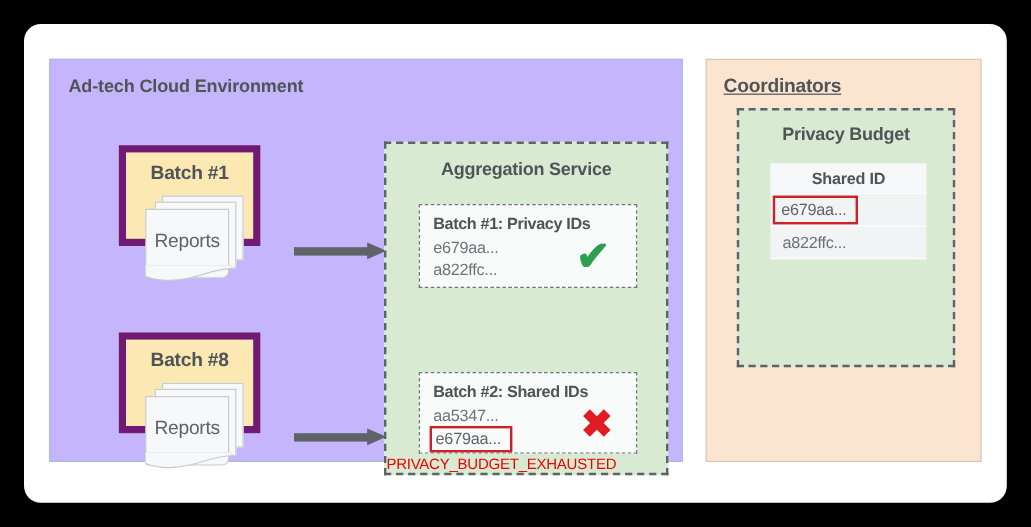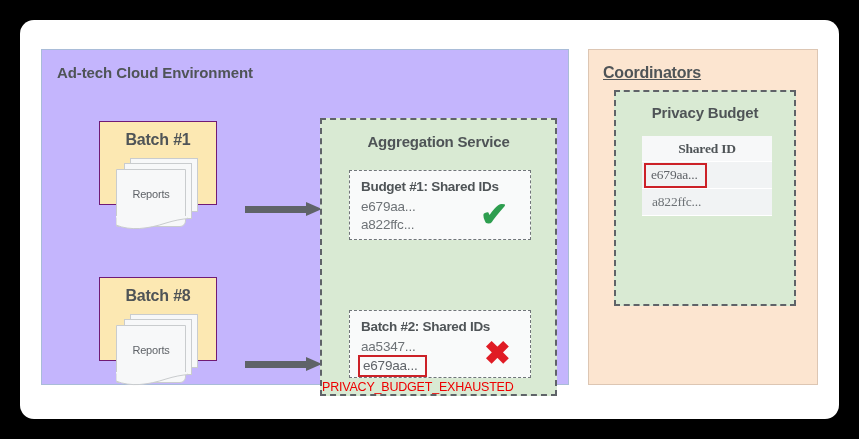--- a/index.html
+++ b/index.html
@@ -47,21 +47,21 @@
     letter-spacing: -0.1px;
     white-space: nowrap;
   }
 
   
   .batch-box {
     position: absolute;
     width: 118px;
     height: 84px;
     background: #fce8b2;
-    border: 1px solid #701a75;
+    border: 6px solid #701a75;
     box-sizing: border-box;
   }
   #batch-box-1 { left: 57px; top: 71px; }
   #batch-box-2 { left: 57px; top: 227px; }
   .batch-title {
     position: absolute;
     left: 0;
     top: 9px;
     width: 100%;
     text-align: center;
@@ -89,21 +89,21 @@
   .doc-2 { left: 10px; top: 5px;  width: 68px; height: 56px; }
   .doc-1 {
     left: 2px;  top: 11px; width: 70px; height: 58px;
     border-radius: 0 0 6px 2px;
   }
   .doc-1-label {
     position: absolute;
     left: 0; top: 18px;
     width: 100%;
     text-align: center;
-    font-size: 11px;
+    font-size: 16px;
     color: #5f6368;
     letter-spacing: -0.2px;
   }
   
   .doc-wave {
     position: absolute;
     left: 2px;
     top: 58px;
     width: 72px;
     height: 14px;
@@ -272,21 +272,20 @@
   }
 
   
   #pb-table {
     position: absolute;
     left: 26px;
     top: 44px;
     width: 130px;
     border-collapse: separate;
     border-spacing: 0;
-    font-family: Liberation Serif, serif;
   }
   #pb-table th {
     height: 25px;
     background: #f7f8f9;
     font-size: 13.5px;
     font-weight: bold;
     color: #4f5457;
     text-align: center;
     letter-spacing: -0.2px;
     border-bottom: 1px solid #ffffff;
@@ -360,21 +359,21 @@
     </div>
     <div class="arrow" id="arrow-2">
       <div class="arrow-shaft"></div>
       <div class="arrow-head"></div>
     </div>
 
     <div id="agg-panel">
       <div id="agg-title">Aggregation Service</div>
 
       <div class="id-card" id="id-card-1">
-        <div class="id-card-title">Budget #1: Shared IDs</div>
+        <div class="id-card-title">Batch #1: Privacy IDs</div>
         <div class="id-line id-line-a">e679aa...</div>
         <div class="id-line id-line-b">a822ffc...</div>
         <div class="status-glyph" id="check-mark">✔</div>
       </div>
 
       <div class="id-card" id="id-card-2">
         <div class="id-card-title">Batch #2: Shared IDs</div>
         <div class="id-line id-line-a">aa5347...</div>
         <div class="id-line flagged">e679aa...</div>
         <div class="status-glyph" id="cross-mark">✖</div>

